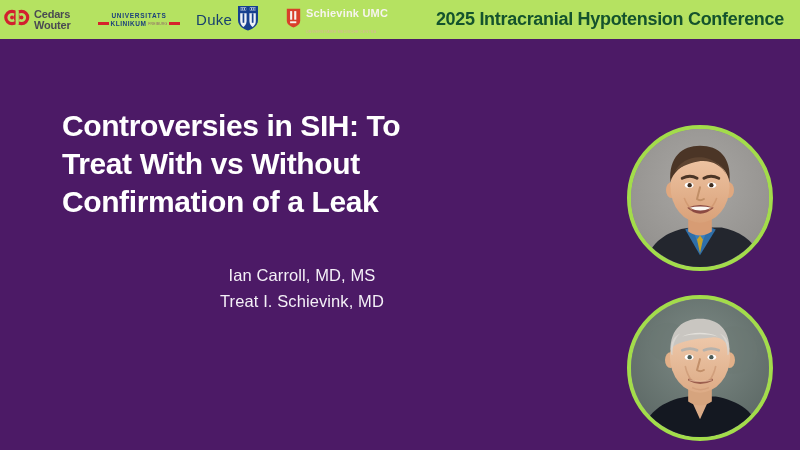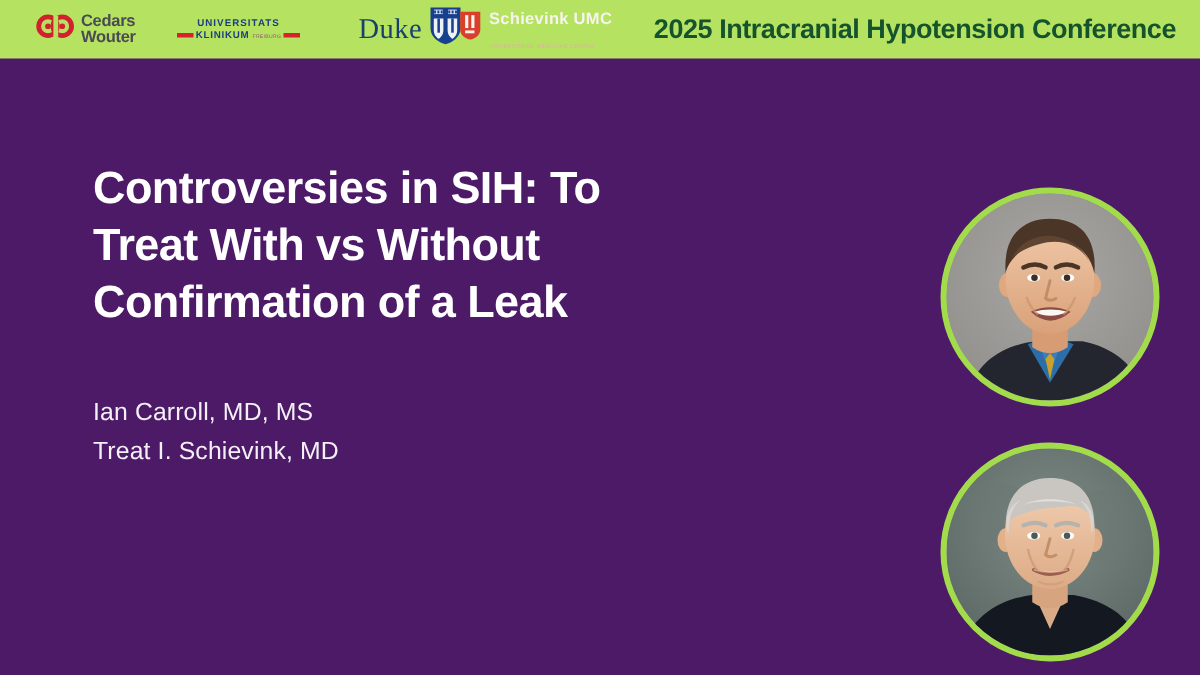--- a/index.html
+++ b/index.html
@@ -29,21 +29,21 @@
     height: 39px;
     background: #b5e261;
     display: flex;
     align-items: center;
     box-sizing: border-box;
   }
   .logo-strip {
     display: flex;
     align-items: center;
     height: 39px;
-    padding-left: 24px;
+    padding-left: 4px;
     gap: 0px;
   }
 
   
   .logo-cedars {
     display: flex;
     align-items: center;
     gap: 4px;
     width: 86px;
   }
@@ -100,26 +100,25 @@
 
   
   .logo-duke {
     display: flex;
     align-items: center;
     gap: 5px;
     margin-left: 16px;
     width: 72px;
   }
   .duke-word {
-    font-family: Liberation Serif, serif;
-    font-size: 19px;
+    font-family: Liberation Sans, sans-serif;
+    font-size: 15px;
     color: #17406e;
     letter-spacing: 0.3px;
     line-height: 18px;
-    margin-left: 23px;
   }
   .duke-shield { flex: 0 0 auto; }
 
   
   .logo-amc {
     display: flex;
     align-items: center;
     gap: 5px;
     margin-left: 18px;
     width: 112px;
@@ -171,20 +170,21 @@
     font-size: 30px;
     font-weight: 700;
     color: #ffffff;
     line-height: 1.27;
     letter-spacing: -0.4px;
     margin: 0;
     white-space: pre-line;
   }
   #speakers {
     margin-top: 42px;
+    text-align: center;
   }
   .speaker-line {
     font-size: 16.5px;
     font-weight: 400;
     color: #f4f0f7;
     line-height: 1.55;
     letter-spacing: 0.1px;
   }
 
   

